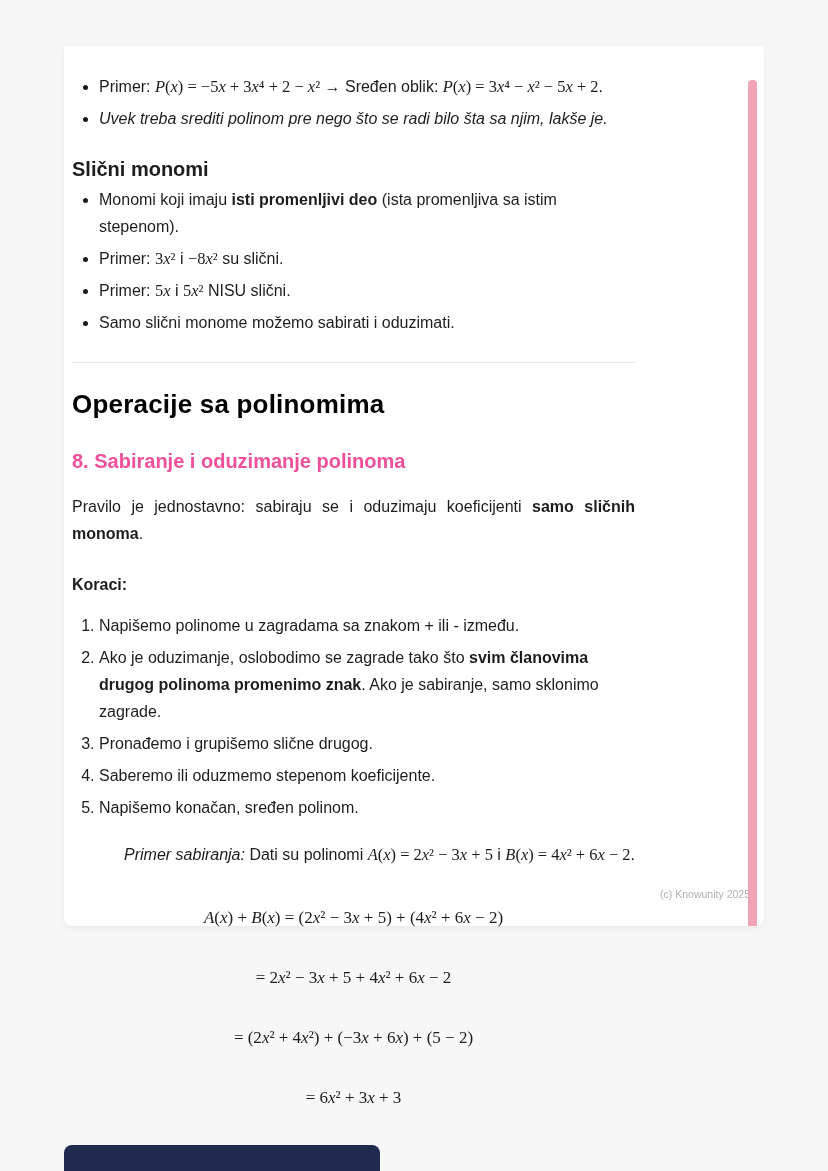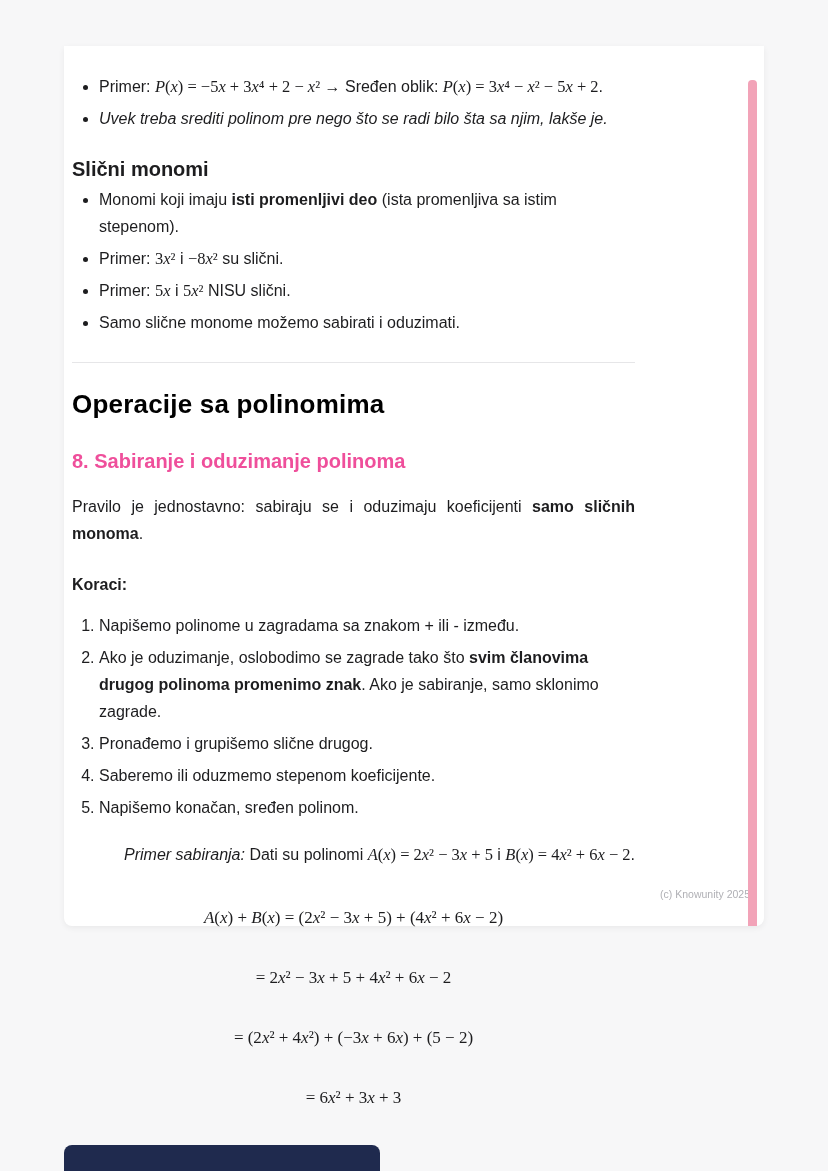--- a/index.html
+++ b/index.html
@@ -133,21 +133,21 @@
         <li><span>Primer: </span><span class="seg-m"><i>P</i>(<i>x</i>) = −5<i>x</i> + 3<i>x</i>⁴ + 2 − <i>x</i>²</span><span> → Sređen oblik: </span><span class="seg-m"><i>P</i>(<i>x</i>) = 3<i>x</i>⁴ − <i>x</i>² − 5<i>x</i> + 2</span><span>.</span></li>
         <li><span class="seg-i">Uvek treba srediti polinom pre nego što se radi bilo šta sa njim, lakše je.</span></li>
       </ul>
 
       <h4 class="h4">Slični monomi</h4>
 
       <ul>
         <li><span>Monomi koji imaju </span><span class="seg-b">isti promenljivi deo</span><span> (ista promenljiva sa istim stepenom).</span></li>
         <li><span>Primer: </span><span class="seg-m">3<i>x</i>²</span><span> i </span><span class="seg-m">−8<i>x</i>²</span><span> su slični.</span></li>
         <li><span>Primer: </span><span class="seg-m">5<i>x</i></span><span> i </span><span class="seg-m">5<i>x</i>²</span><span> NISU slični.</span></li>
-        <li><span>Samo slične monome možemo sabirati i oduzimati.</span></li>
+        <li><span>Samo slični monome možemo sabirati i oduzimati.</span></li>
       </ul>
 
       <hr class="divider">
 
       <h1 class="h2">Operacije sa polinomima</h1>
 
       <h2 class="h3">8. Sabiranje i oduzimanje polinoma</h2>
 
       <p class="para justify"><span>Pravilo je jednostavno: sabiraju se i oduzimaju koeficijenti </span><span class="seg-b">samo sličnih monoma</span><span>.</span></p>
 

